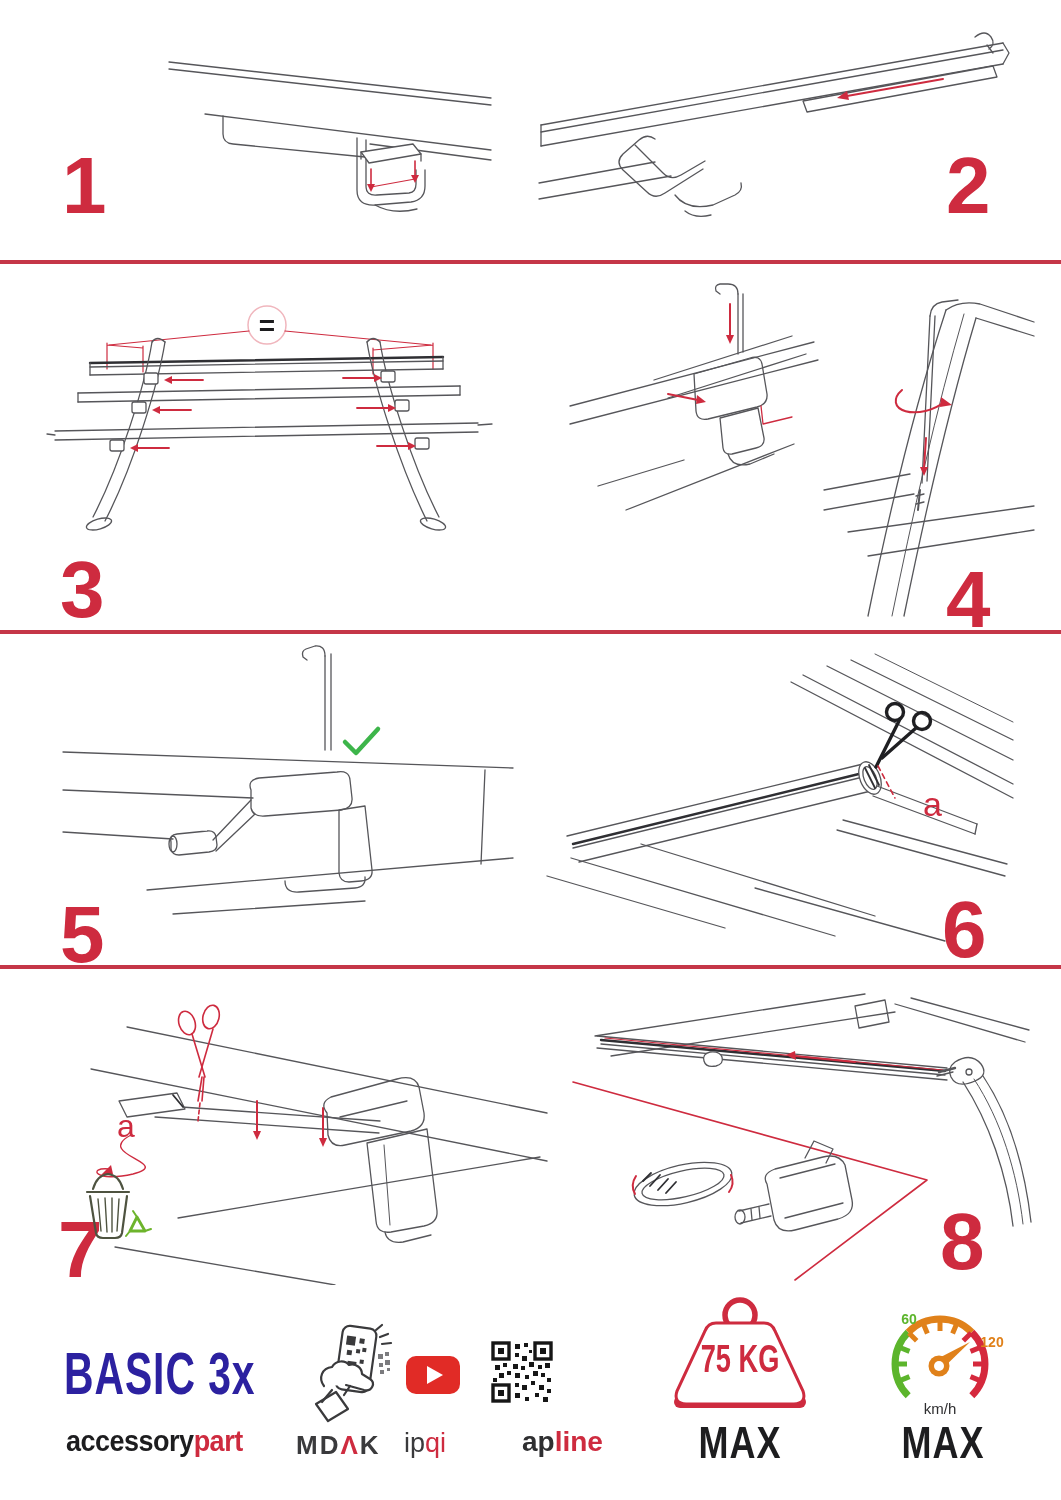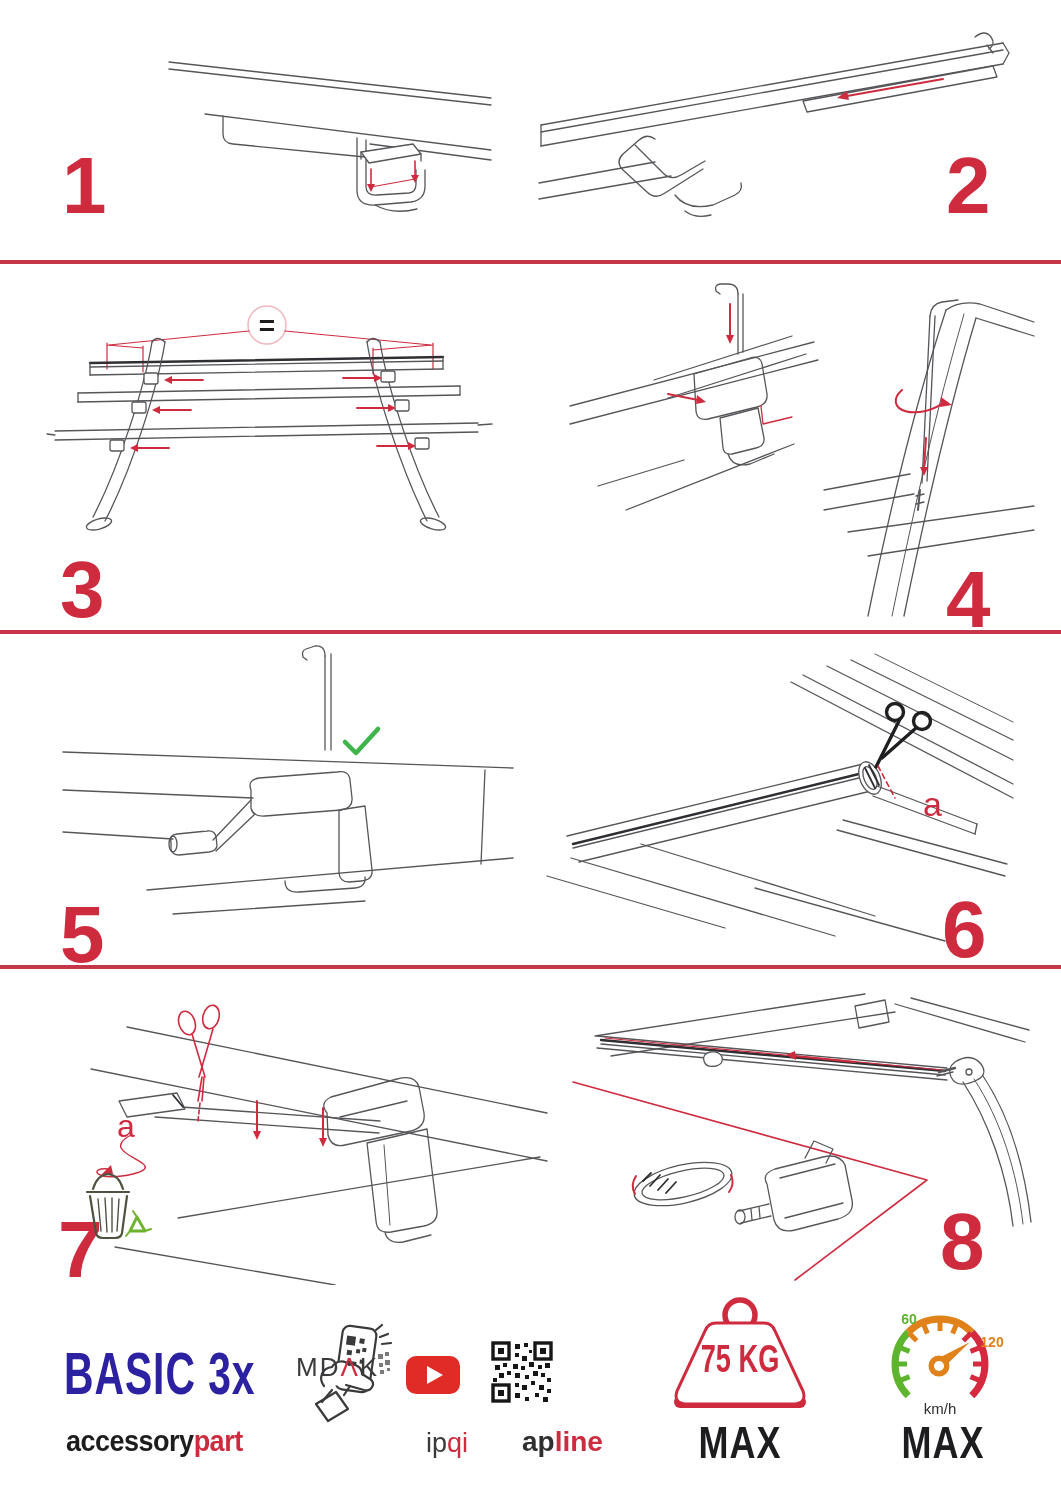--- a/index.html
+++ b/index.html
@@ -317,27 +317,27 @@
       <rect x="75" y="38" width="5" height="5"></rect>
     <rect x="70" y="48" width="4" height="4"></rect>
       <rect x="77" y="46" width="3" height="3"></rect>
   </g>
   <g stroke="#3a3a3c" stroke-width="2.2" fill="#ffffff" stroke-linecap="round" stroke-linejoin="round">
     <path d="M14,64 C8,56 12,46 22,45 C26,38 35,38 39,43 C46,41 52,46 52,52 L60,57 C66,61 62,70 54,68 L36,63"></path>
     <path d="M6,82 L26,70 L38,87 L18,99 Z"></path>
     <path d="M22,68 L12,80 M40,64 L34,73"></path>
   </g>
 </svg>
-<div class="brand" style="left:296px;top:1352px;font-weight:400;letter-spacing:2px;"><span>MD</span><span class="r">Λ</span><span>K</span></div>
+<div class="brand" style="left:296px;top:1430px;font-weight:700;letter-spacing:2px;"><span>MD</span><span class="r">Λ</span><span>K</span></div>
 
 <svg class="abs" style="left:406px;top:1356px;" width="54" height="38" viewBox="0 0 54 38">
   <rect width="54" height="38" rx="10" fill="#e12b26"></rect>
   <polygon points="21,10 21,28 37,19" fill="#ffffff"></polygon>
 </svg>
-<div class="brand" style="left:426px;top:1428px;font-size:27px;"><span>ip</span><span class="r">qi</span></div>
+<div class="brand" style="left:404px;top:1428px;font-size:27px;"><span>ip</span><span class="r">qi</span></div>
 
 <svg class="abs" style="left:491px;top:1341px;" width="62" height="62" viewBox="0 0 62 62">
   <g fill="#161616">
     <rect x="2" y="2" width="16" height="16" fill="none" stroke="#161616" stroke-width="3.4"></rect>
       <rect x="7" y="7" width="6" height="6"></rect>
     <rect x="44" y="2" width="16" height="16" fill="none" stroke="#161616" stroke-width="3.4"></rect>
       <rect x="49" y="7" width="6" height="6"></rect>
     <rect x="2" y="44" width="16" height="16" fill="none" stroke="#161616" stroke-width="3.4"></rect>
       <rect x="7" y="49" width="6" height="6"></rect>
     <rect x="24" y="3" width="5" height="5"></rect>

